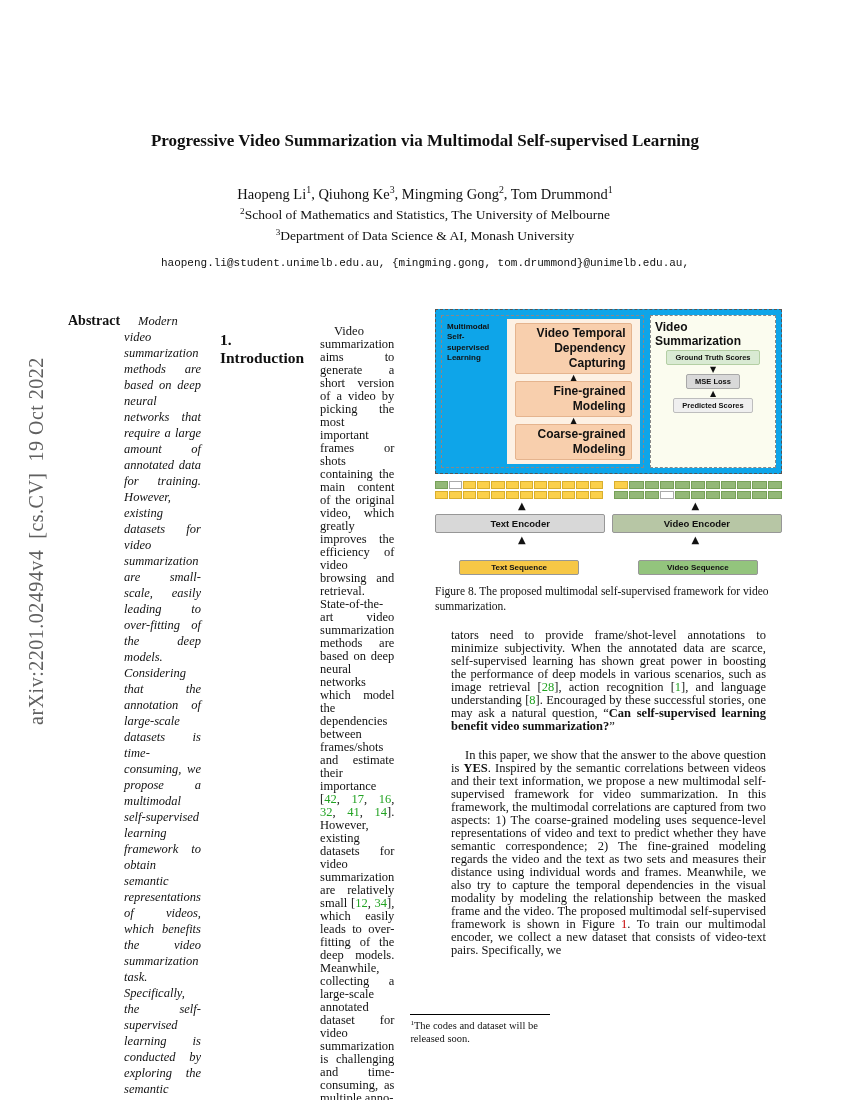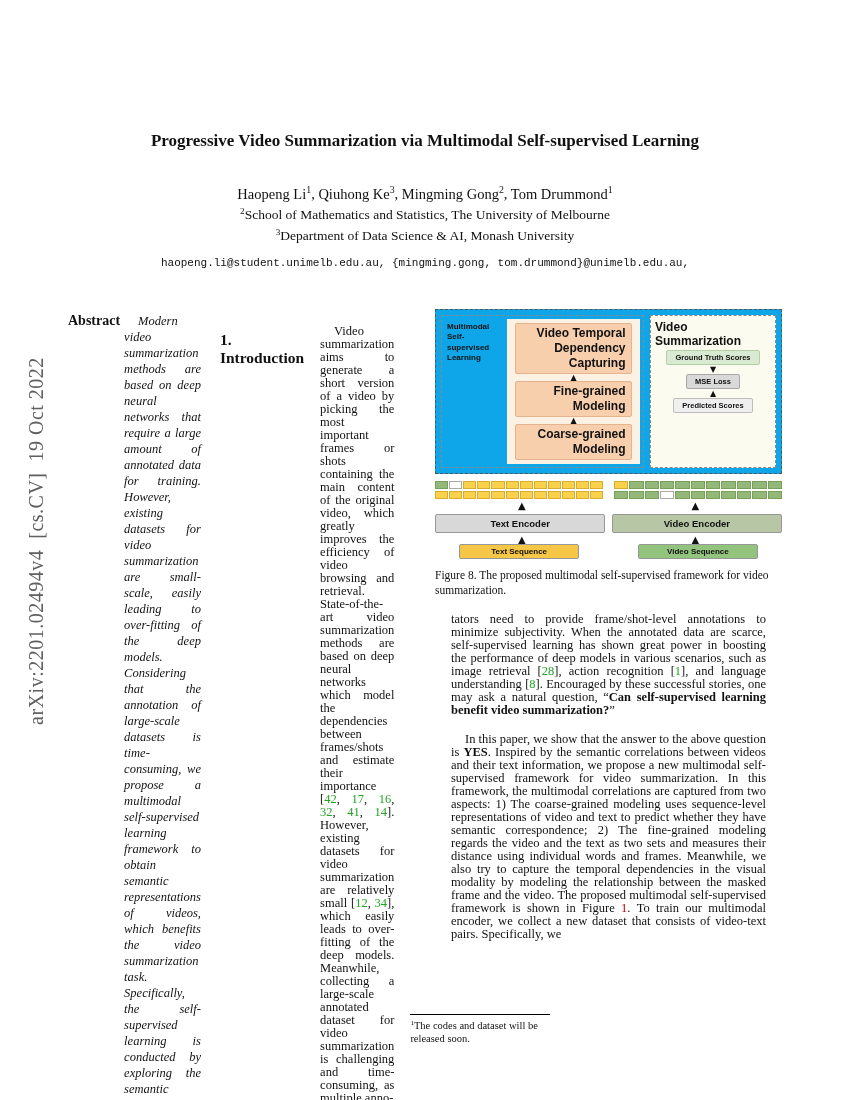--- a/index.html
+++ b/index.html
@@ -72,21 +72,21 @@
   .cell-y{background:#fbd04b;border:1px solid #d8ae2e;}
   .cell-g{background:#93b877;border:1px solid #77a058;}
   .cell-w{background:#ffffff;border:1px solid #aaaaaa;}
   .arrow-row{display:flex;margin-top:2px;}
   .arrow-row .arr-big{width:50%;}
   .enc-row{display:flex;justify-content:space-between;margin-top:4px;}
   .encoder{width:48.5%;text-align:center;font-size:9.5px;font-weight:bold;padding:3px 0;
            border:1px solid #979797;border-radius:2px;}
   .enc-text-box{background:#d8d8d8;}
   .enc-video-box{background:#b7c6a5;}
-  .seq-row{display:flex;justify-content:space-between;margin-top:0;}
+  .seq-row{display:flex;justify-content:space-between;margin-top:16px;}
   .seq-slot{width:48.5%;display:flex;justify-content:center;}
   .seq{width:70%;text-align:center;font-size:8px;font-weight:bold;padding:2px 0;
        border:1px solid #979797;border-radius:2px;}
   .text-seq{background:#f6c746;}
   .video-seq{background:#93c47d;}
   .fig-caption{font-size:11.5px;line-height:14.5px;margin-top:9px;text-align:left;}
   .after-fig{margin-top:16px;}
 </style>
 </head>
 <body>

